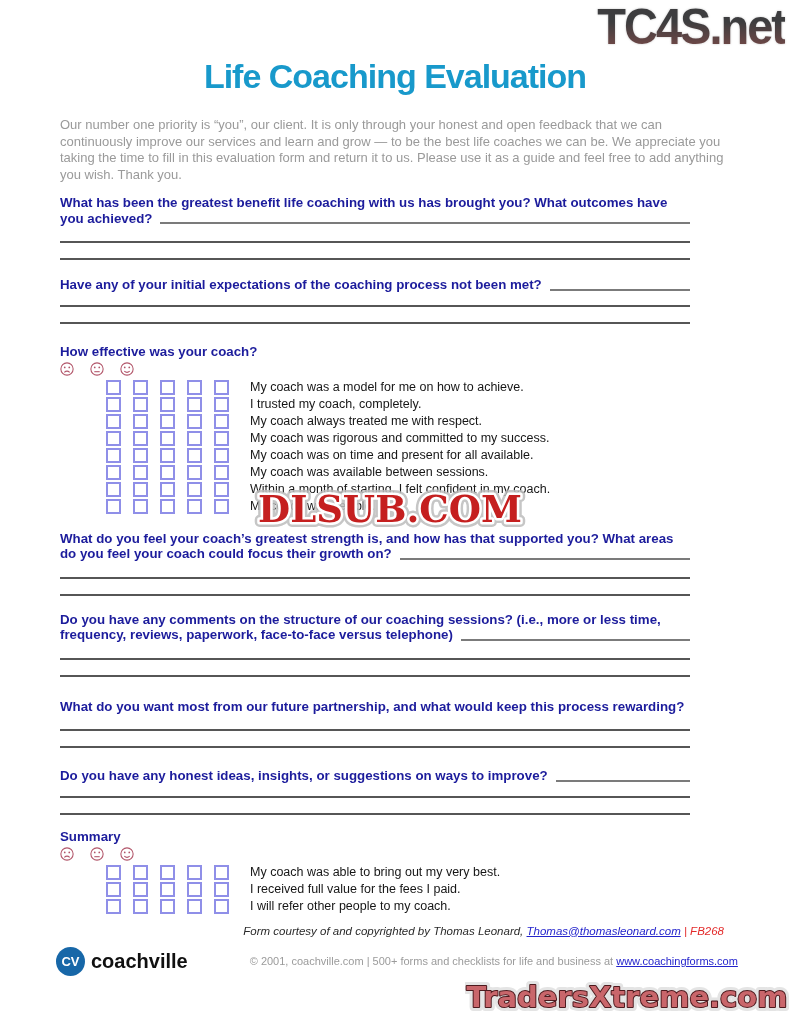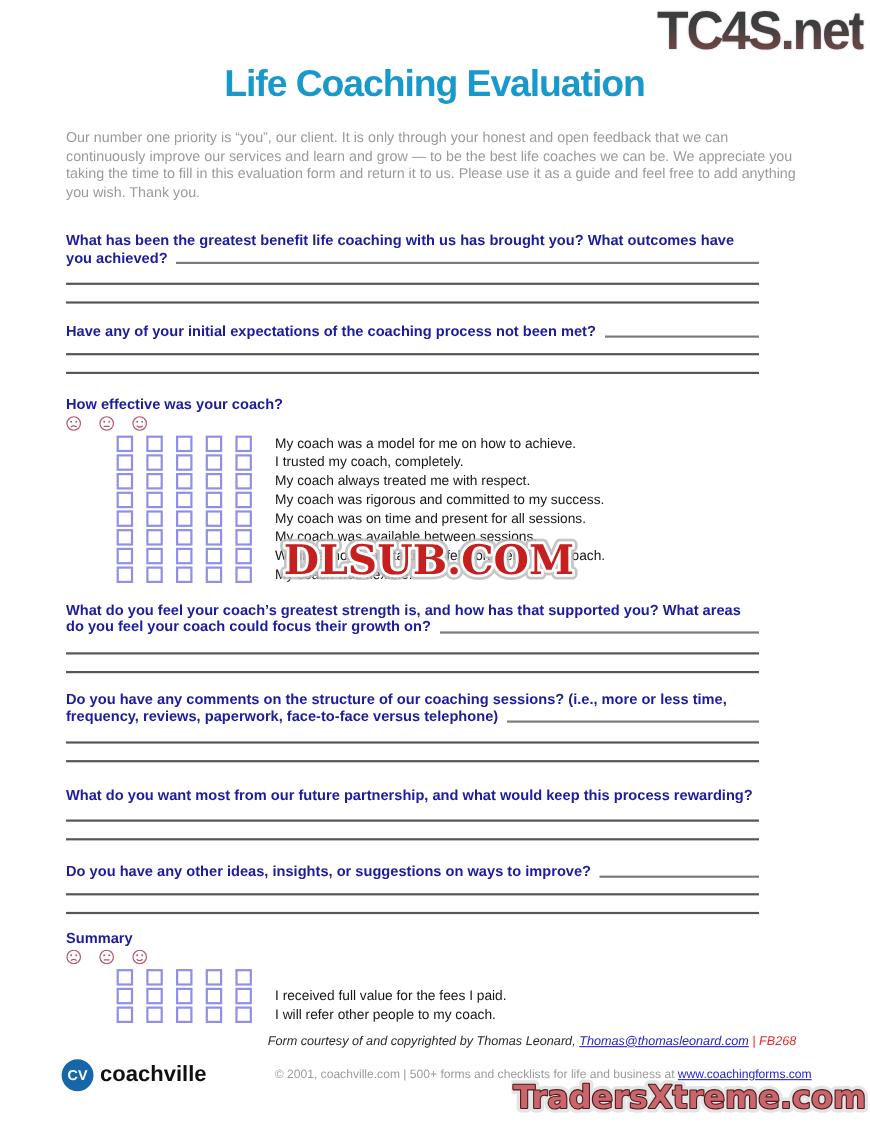--- a/index.html
+++ b/index.html
@@ -67,21 +67,21 @@
   <div class="content">
     <h1 class="title">Life Coaching Evaluation</h1>
 
     <div class="intro">
       <div>Our number one priority is “you”, our client. It is only through your honest and open feedback that we can</div>
       <div>continuously improve our services and learn and grow — to be the best life coaches we can be.  We appreciate you</div>
       <div>taking the time to fill in this evaluation form and return it to us.  Please use it as a guide and feel free to add anything</div>
       <div>you wish.  Thank you.</div>
     </div>
 
-    <div class="question" style="margin-top:28px">
+    <div class="question" style="margin-top:12px">
       <div class="q-line">What has been the greatest benefit life coaching with us has brought you? What outcomes have</div>
       <div class="q-last">
         <span class="q-text">you achieved?</span>
         <span class="fill"></span>
       </div>
     </div>
     <div class="writeline"></div>
     <div class="writeline"></div>
 
     <div class="question" style="margin-top:17px">
@@ -152,21 +152,21 @@
           <span class="cb"></span>
           <span class="cb"></span>
           <span class="rlabel">My coach was rigorous and committed to my success.</span>
         </div>
         <div class="rrow">
           <span class="cb"></span>
           <span class="cb"></span>
           <span class="cb"></span>
           <span class="cb"></span>
           <span class="cb"></span>
-          <span class="rlabel">My coach was on time and present for all sessions.</span>
+          <span class="rlabel">My coach was on time and present for all available.</span>
         </div>
         <div class="rrow">
           <span class="cb"></span>
           <span class="cb"></span>
           <span class="cb"></span>
           <span class="cb"></span>
           <span class="cb"></span>
           <span class="rlabel">My coach was available between sessions.</span>
         </div>
         <div class="rrow">
@@ -208,21 +208,21 @@
     <div class="writeline"></div>
 
     <div class="question" style="margin-top:22px">
       <div class="q-line">What do you want most from our future partnership, and what would keep this process rewarding?</div>
     </div>
     <div class="writeline"></div>
     <div class="writeline"></div>
 
     <div class="question" style="margin-top:20px">
       <div class="q-last">
-        <span class="q-text">Do you have any other ideas, insights, or suggestions on ways to improve?</span>
+        <span class="q-text">Do you have any honest ideas, insights, or suggestions on ways to improve?</span>
         <span class="fill"></span>
       </div>
     </div>
     <div class="writeline" style="margin-top:12px"></div>
     <div class="writeline"></div>
 
     <div class="sec-heading" style="margin-top:14px">Summary</div>
     <div class="smiley-row">
       <span class="smiley">
         <svg viewBox="0 0 13 13" width="14" height="14">
@@ -249,20 +249,21 @@
           </svg>
       </span>
     </div>
     <div class="rate-grid">
         <div class="rrow">
           <span class="cb"></span>
           <span class="cb"></span>
           <span class="cb"></span>
           <span class="cb"></span>
           <span class="cb"></span>
+          <span class="rlabel">My coach was able to bring out my very best.</span>
         </div>
         <div class="rrow">
           <span class="cb"></span>
           <span class="cb"></span>
           <span class="cb"></span>
           <span class="cb"></span>
           <span class="cb"></span>
           <span class="rlabel">I received full value for the fees I paid.</span>
         </div>
         <div class="rrow">

